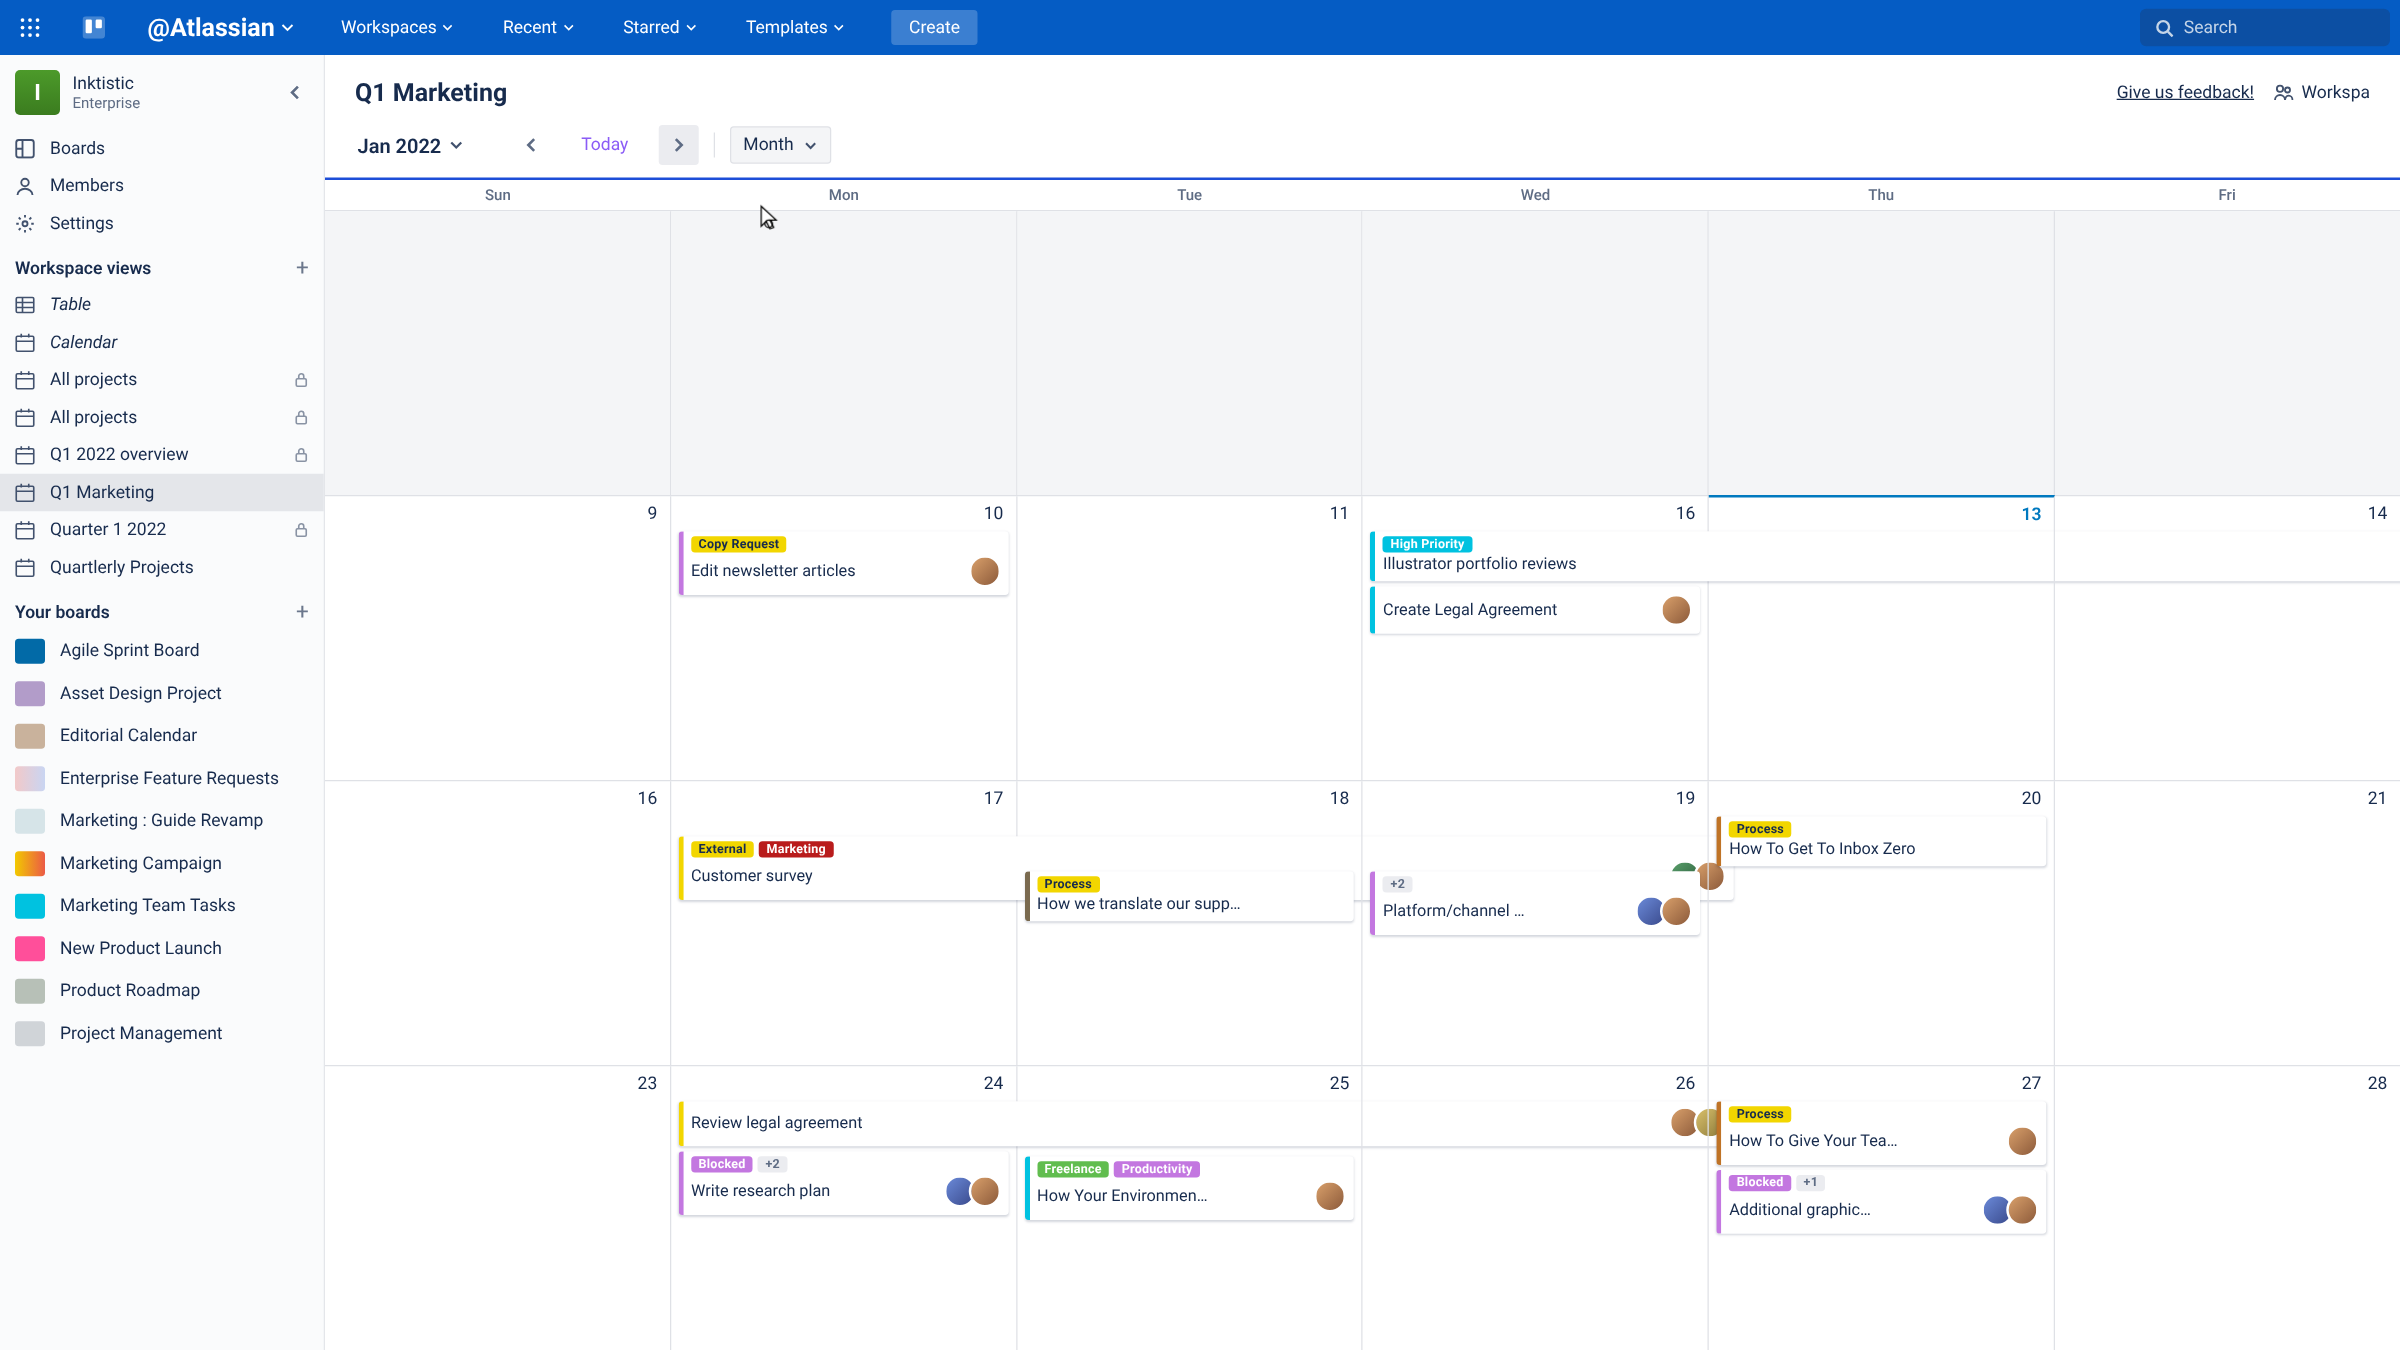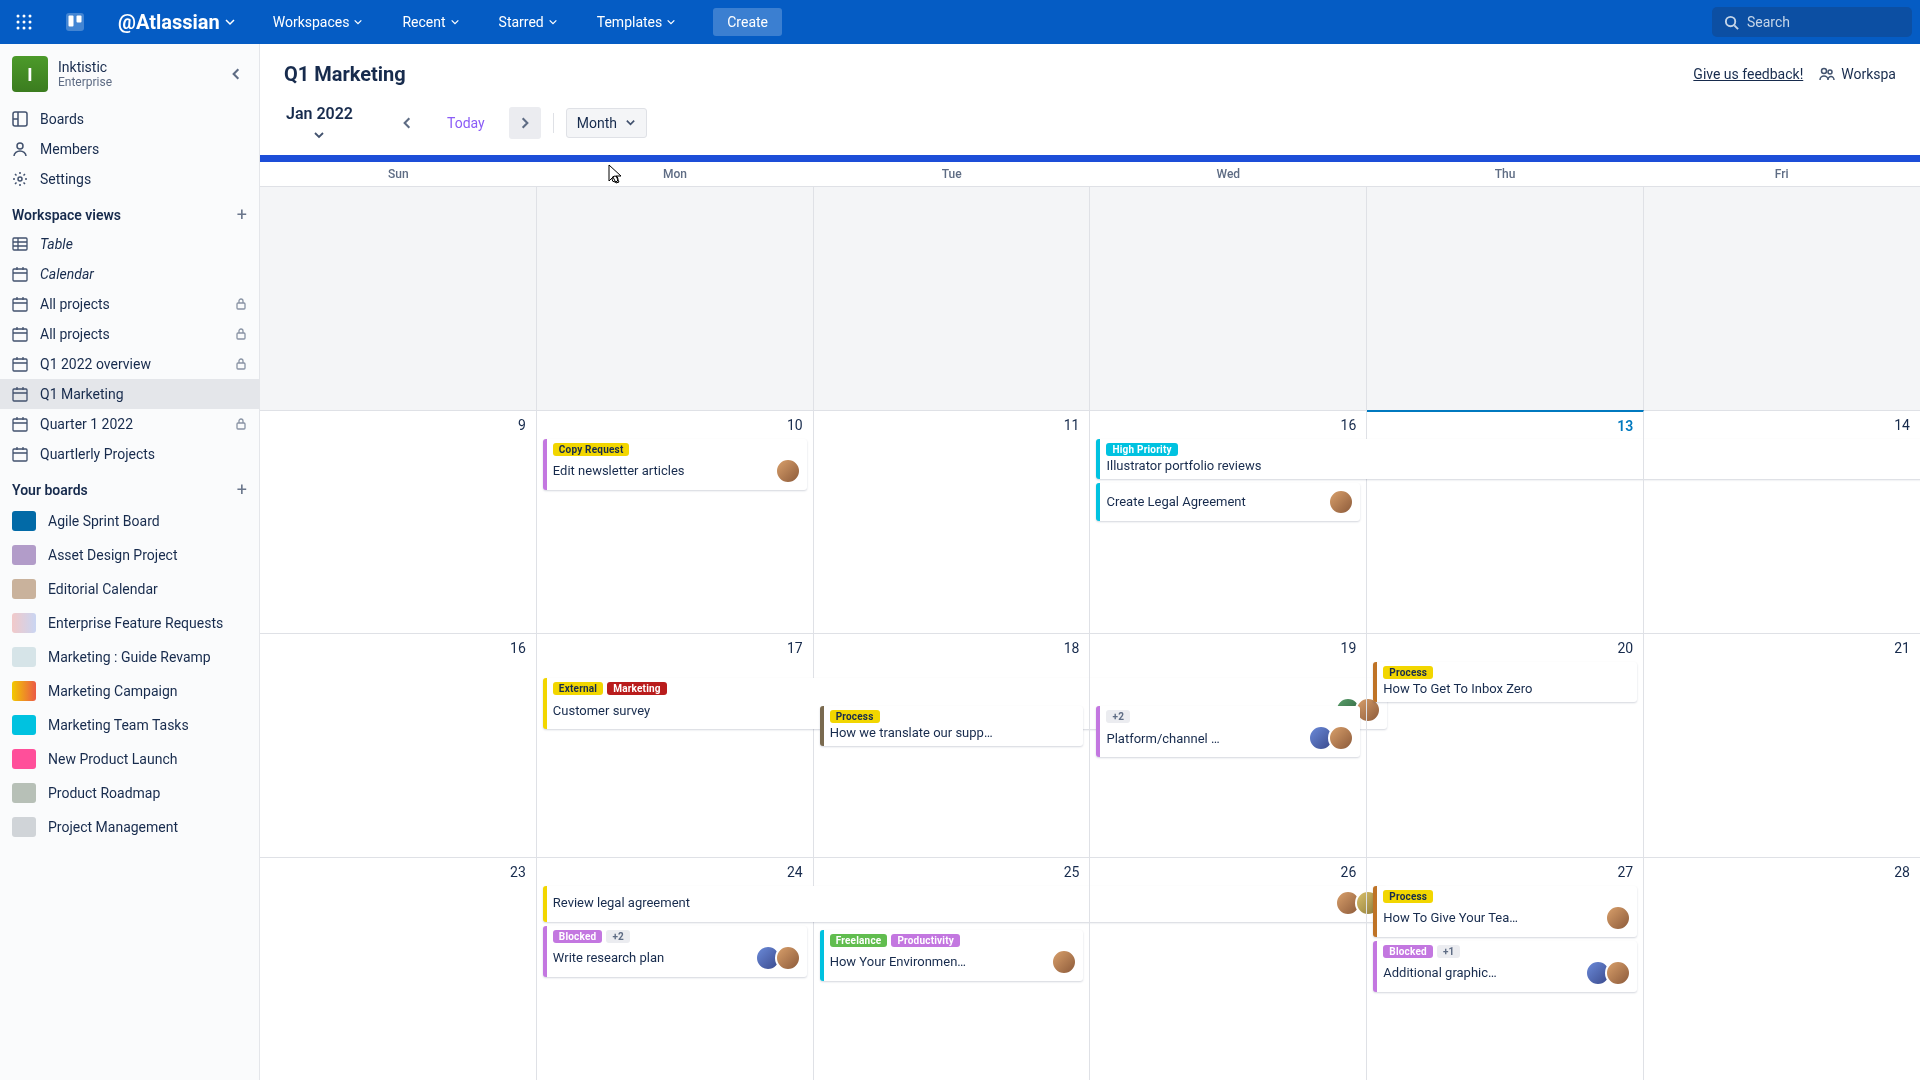--- a/index.html
+++ b/index.html
@@ -35,28 +35,28 @@
 
 
 .main { flex: 1; display: flex; flex-direction: column; overflow: hidden; }
 .main-header { display:flex; align-items:center; padding: 18px 24px 4px; }
 .board-title { font-size: 20px; font-weight: 700; color: #172b4d; }
 .main-header-right { margin-left:auto; display:flex; align-items:center; gap:16px; font-size:14px; color:#172b4d;}
 .feedback-link { text-decoration: underline; cursor:pointer;}
 .ws-vis { display:flex; align-items:center; gap:6px; cursor:pointer;}
 
 .toolbar { display:flex; align-items:center; gap:12px; padding: 10px 24px 10px 20px; }
-.month-pick { font-size: 16px; font-weight: 600; color:#172b4d; display:flex; align-items:center; gap:6px; cursor:pointer; padding:4px 6px;flex-direction:column;}
+.month-pick { font-size: 16px; font-weight: 600; color:#172b4d; display:flex; align-items:center; gap:6px; cursor:pointer; padding:4px 6px;}
 .nav-arrow { width:32px; height:32px; display:flex; align-items:center; justify-content:center; cursor:pointer; border-radius:3px; color:#5e6c84;}
 .today-btn { padding:6px 12px; cursor:pointer; color:#8b5cf6; font-size:14px; border-radius:3px;}
 .divider { width:1px; height:20px; background:#dfe1e6;}
 .view-pick { padding:6px 10px; background:#f4f5f7; border-radius:3px; display:flex; align-items:center; gap:8px; cursor:pointer; font-size:14px; color:#172b4d; border:1px solid #dfe1e6;}
 
 
-.calendar { flex:1; display:flex; flex-direction:column; border-top:7px solid #1d4ed8; }
+.calendar { flex:1; display:flex; flex-direction:column; border-top:2px solid #1d4ed8; }
 .day-headers { display:flex; }
 .day-head { flex:1; text-align:center; font-size:12px; color:#5e6c84; padding:5px 0; font-weight:500;}
 .weeks { flex:1; display:flex; flex-direction:column; }
 .week { flex:1; display:flex; border-top:1px solid #dfe1e6; }
 .day { flex:1; border-right:1px solid #dfe1e6; padding:4px 6px; position:relative; min-height:0;}
 .day:last-child { border-right:none;}
 .day.outside { background:#f4f5f7; }
 .day.today { border-top: 2px solid #0079bf; margin-top:-1px;}
 .date-num { font-size:14px; color:#172b4d; text-align:right; padding:2px 4px;}
 .day.today .date-num { color:#0079bf; font-weight:600;}

